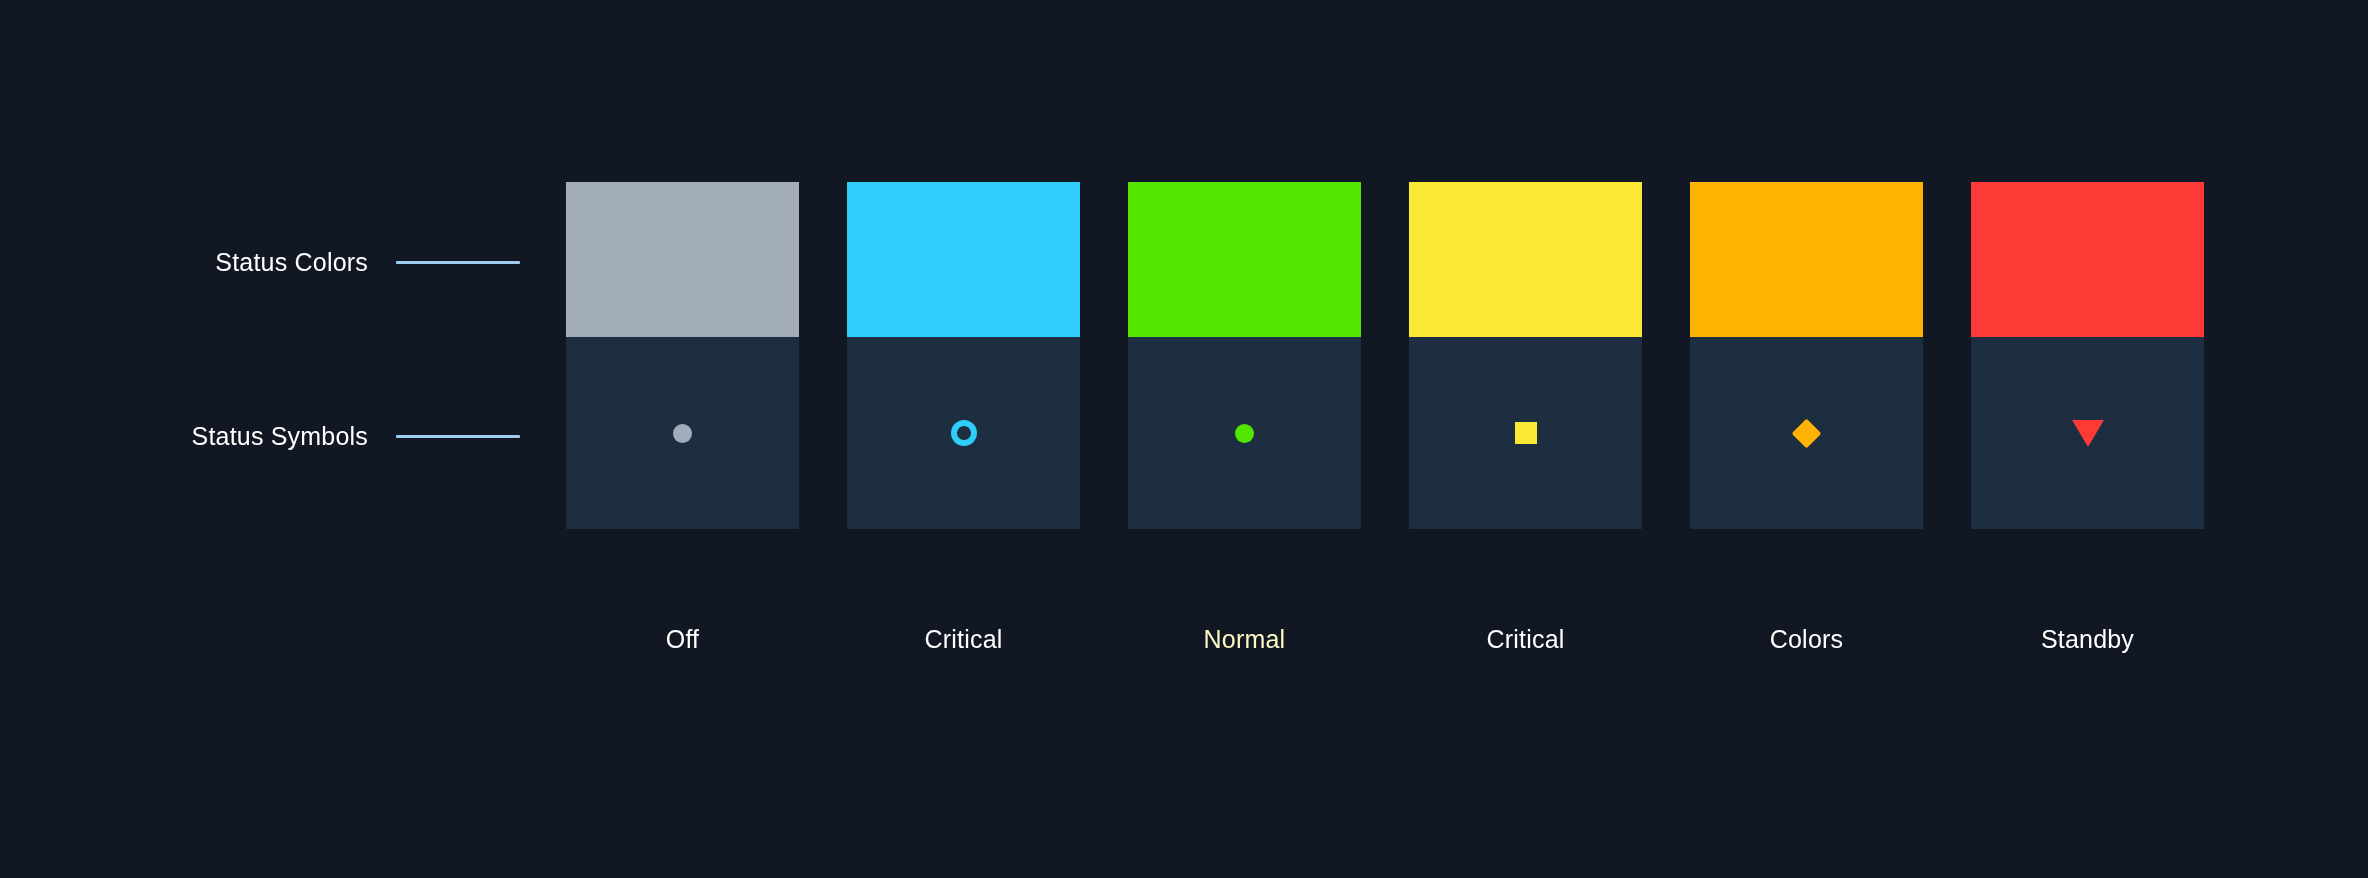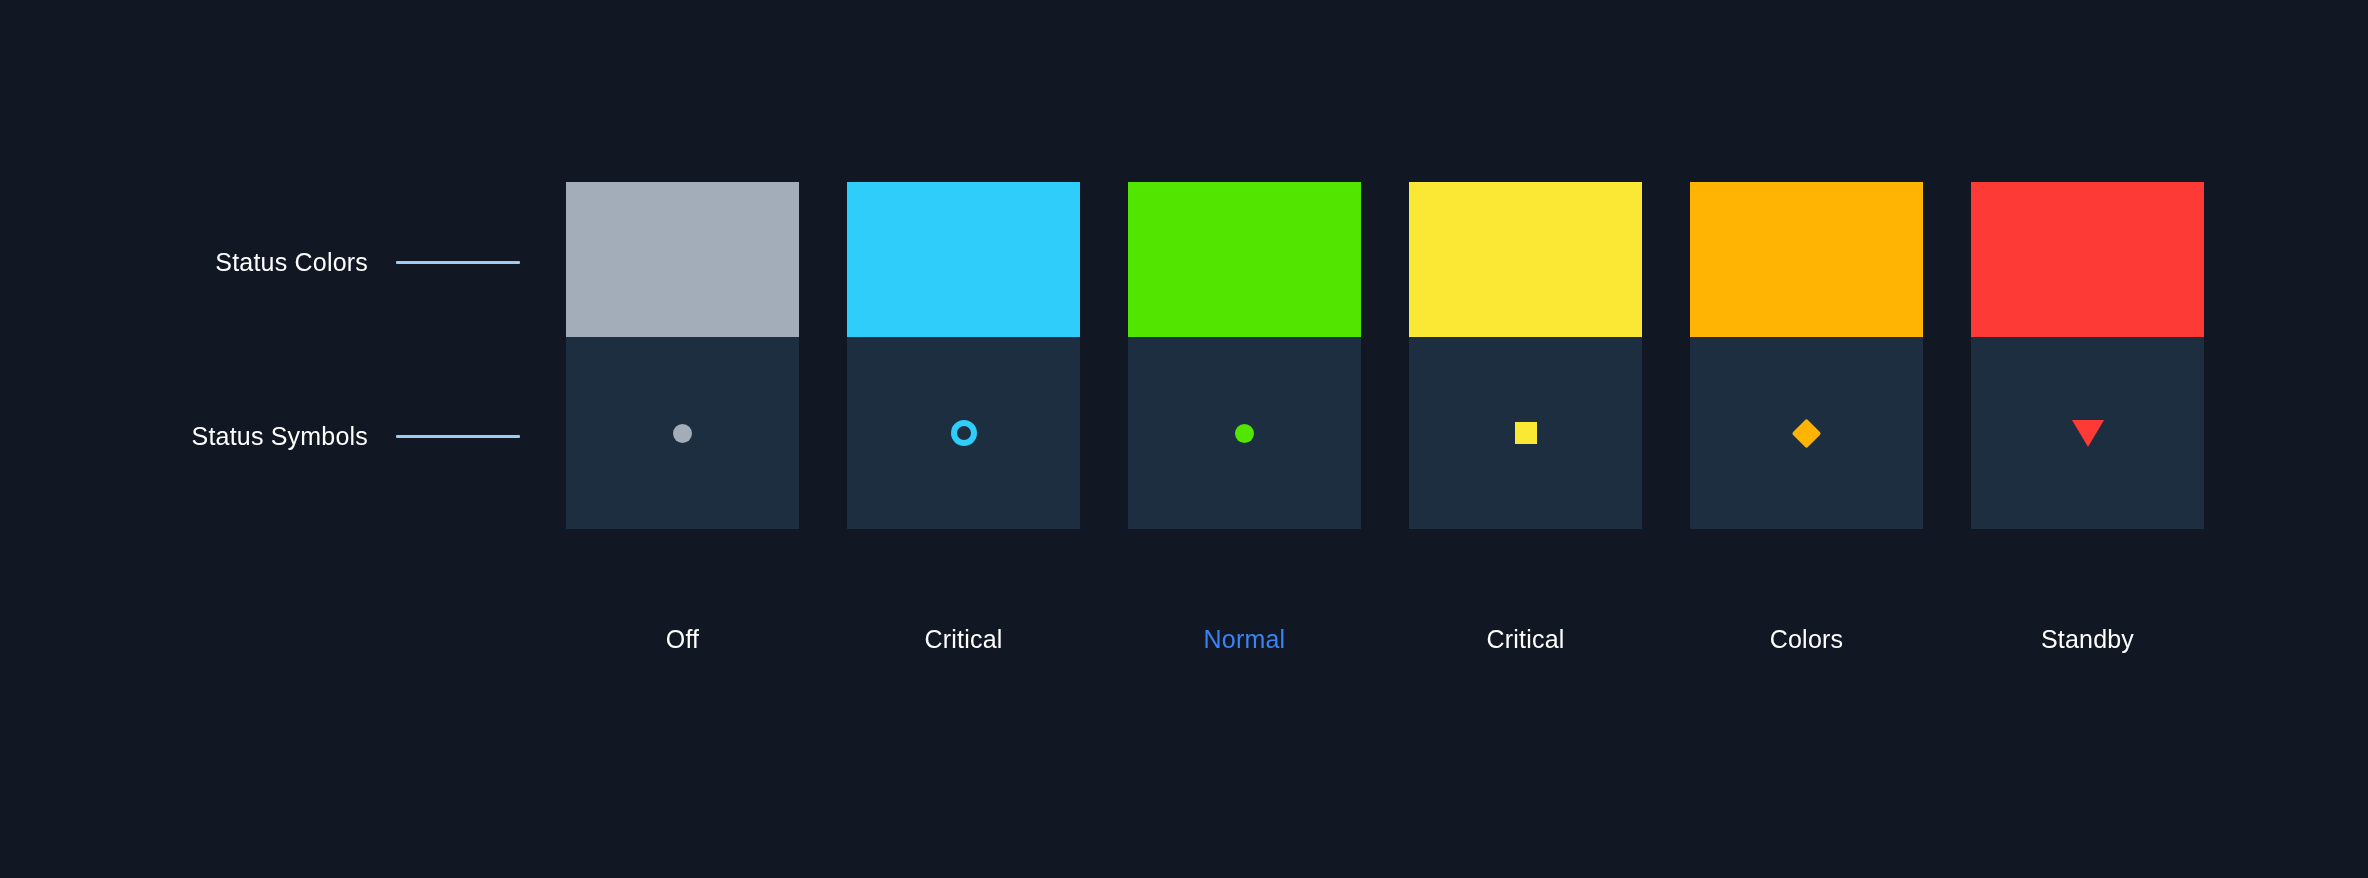--- a/index.html
+++ b/index.html
@@ -181,19 +181,19 @@
       <div class="symbol-block" style="background: rgb(30, 46, 65);">
         <span class="sym sym-triangle" style="border-top-color: rgb(253, 58, 53);"></span>
       </div>
     </div>
 
   </div>
 
   <div class="names">
     <div class="name" style="color: rgb(255, 255, 255);">Off</div>
     <div class="name" style="color: rgb(255, 255, 255);">Critical</div>
-    <div class="name" style="color: #3b82f6;">Normal</div>
+    <div class="name" style="color: #fef9c3;">Normal</div>
     <div class="name" style="color: rgb(255, 255, 255);">Critical</div>
     <div class="name" style="color: rgb(255, 255, 255);">Colors</div>
     <div class="name" style="color: rgb(255, 255, 255);">Standby</div>
   </div>
 
 </div>
 
 </body></html>

